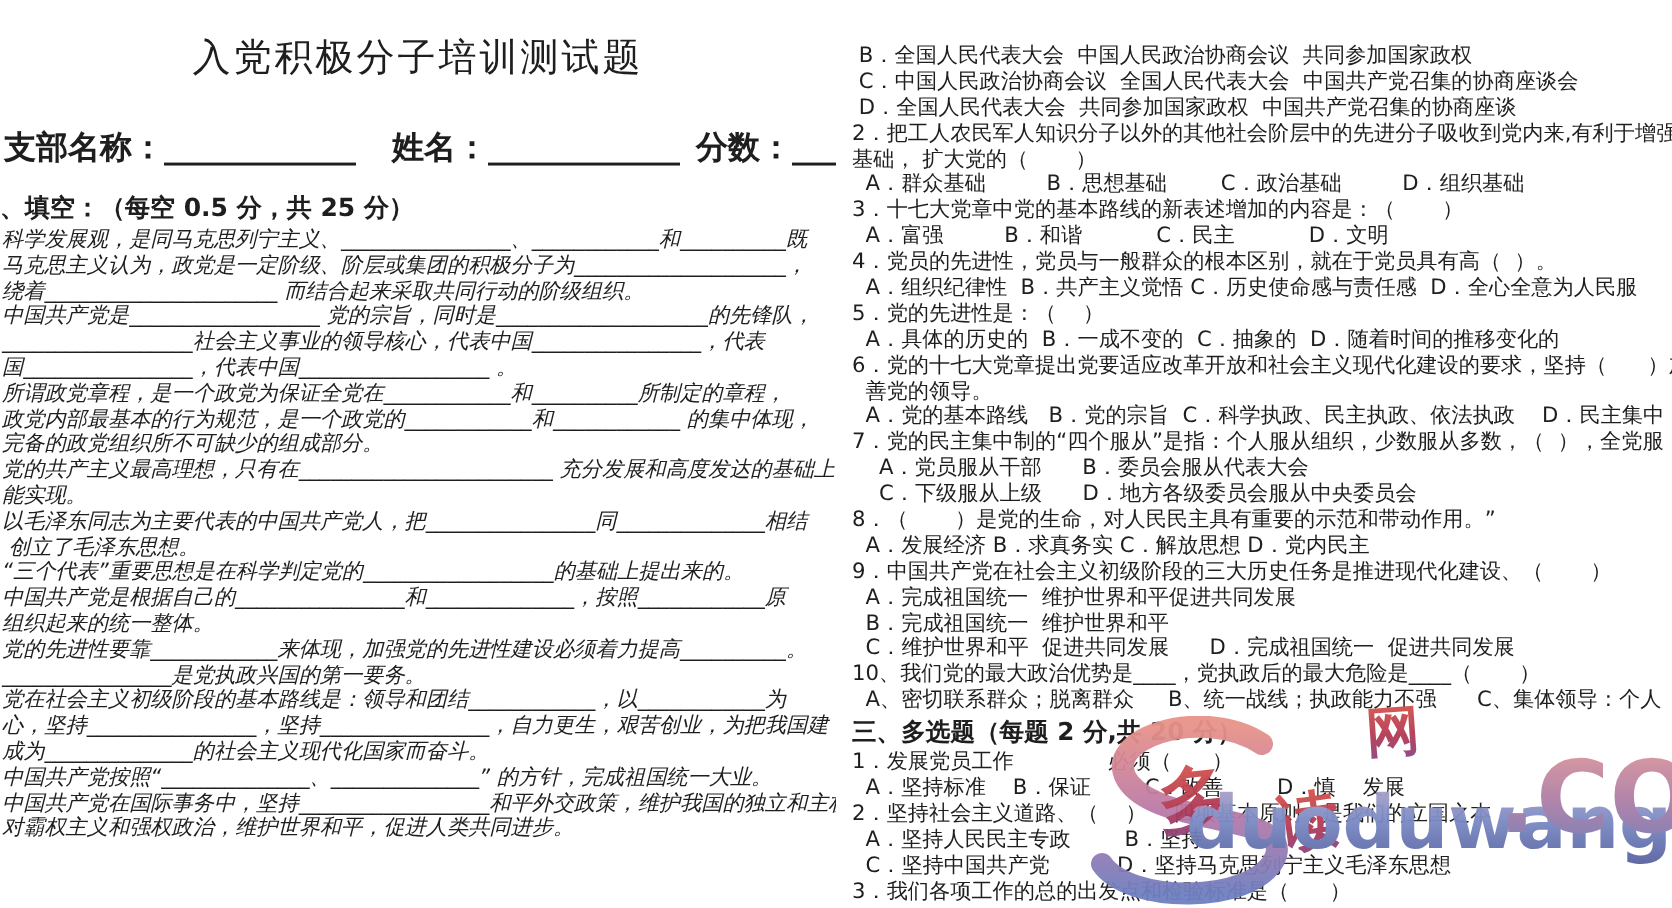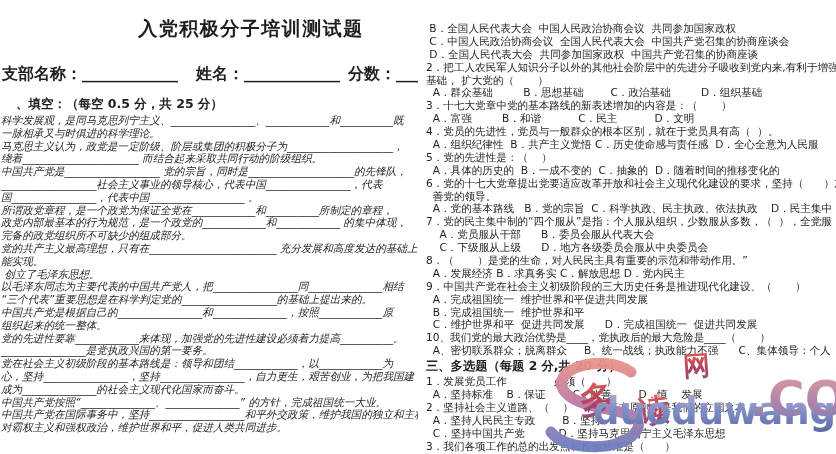--- a/index.html
+++ b/index.html
@@ -2,26 +2,26 @@
 <html><head>
 <meta charset="utf-8">
 <style>
   html,body{margin:0;padding:0;background:#e8e8e8;}
   .page{position:relative;width:836px;height:454px;background:#ffffff;overflow:hidden;
         font-family:"DejaVu Sans",sans-serif;color:#1e1e1e;}
   .col{position:absolute;top:0;height:454px;overflow:hidden;}
   .col-left{left:0;width:418px;}
   .col-right{left:424px;width:412px;}
   .title{position:absolute;top:16px;left:0;width:100%;text-align:center;
-         font-size:19px;font-weight:bold;letter-spacing:1.5px;white-space:pre;margin-left:42px;}
+         font-size:19px;font-weight:normal;letter-spacing:1.5px;white-space:pre;}
   .hdr{position:absolute;top:64px;left:2px;font-size:16px;font-weight:bold;white-space:pre;}
   .hdr .bl{font-weight:bold;letter-spacing:0;}
   .hdr .g1{margin-left:18px;}
   .hdr .g2{margin-left:8px;}
-  .sec{position:absolute;top:96px;left:0;font-size:12.5px;font-weight:bold;white-space:pre;padding-left:16px;}
+  .sec{position:absolute;top:96px;left:0;font-size:12.5px;font-weight:bold;white-space:pre;}
   .lines-left{position:absolute;top:114px;left:1px;width:500px;font-style:italic;}
   .lines-left .ln{height:12.8px;line-height:12.8px;font-size:10.6px;white-space:pre;}
   .lines-right{position:absolute;top:22px;left:2px;width:520px;}
   .lines-right .ln{height:12.9px;line-height:12.9px;font-size:10.6px;white-space:pre;}
   .sec2{font-weight:bold;font-size:12.3px;height:15px;line-height:15px;padding:2px 0 1px 0;white-space:pre;}
   
   .wm{position:absolute;left:531px;top:346px;width:305px;height:108px;opacity:.95;}
   .wm *{position:absolute;}
   .wm .zh{font-weight:bold;
       background:linear-gradient(180deg,#e05a4a 0%,#b23a55 55%,#7d4a8f 100%);
@@ -42,33 +42,32 @@
 <body>
 
 <div class="page">
 
   <div class="col col-left">
     <div class="title">入党积极分子培训测试题</div>
     <div class="hdr"><span>支部名称：</span><span class="bl">____________</span><span class="g1">姓名：</span><span class="bl">____________</span><span class="g2">分数：</span><span class="bl">____________</span></div>
     <div class="sec">、填空：（每空 0.5 分，共 25 分）</div>
     <div class="lines-left">
       <div class="ln">科学发展观，是同马克思列宁主义、________________、____________和__________既</div>
-      <div class="ln">一脉相承又与时俱进的科学理论。</div>
       <div class="ln">马克思主义认为，政党是一定阶级、阶层或集团的积极分子为____________________，</div>
       <div class="ln">绕着______________________ 而结合起来采取共同行动的阶级组织。</div>
       <div class="ln">中国共产党是__________________ 党的宗旨，同时是____________________的先锋队，</div>
       <div class="ln">__________________社会主义事业的领导核心，代表中国________________，代表</div>
       <div class="ln">国________________，代表中国__________________ 。</div>
       <div class="ln">所谓政党章程，是一个政党为保证全党在____________和__________所制定的章程，</div>
       <div class="ln">政党内部最基本的行为规范，是一个政党的____________和____________ 的集中体现，</div>
       <div class="ln">完备的政党组织所不可缺少的组成部分。</div>
       <div class="ln">党的共产主义最高理想，只有在________________________ 充分发展和高度发达的基础上</div>
       <div class="ln">能实现。</div>
+      <div class="ln">以毛泽东同志为主要代表的中国共产党人，把________________同______________相结</div>
       <div class="ln"> 创立了毛泽东思想。</div>
-      <div class="ln">以毛泽东同志为主要代表的中国共产党人，把________________同______________相结</div>
       <div class="ln">“三个代表”重要思想是在科学判定党的__________________的基础上提出来的。</div>
       <div class="ln">中国共产党是根据自己的________________和______________，按照____________原</div>
       <div class="ln">组织起来的统一整体。</div>
       <div class="ln">党的先进性要靠____________来体现，加强党的先进性建设必须着力提高__________。</div>
       <div class="ln">________________是党执政兴国的第一要务。</div>
       <div class="ln">党在社会主义初级阶段的基本路线是：领导和团结____________，以____________为</div>
       <div class="ln">心，坚持________________，坚持________________，自力更生，艰苦创业，为把我国建</div>
       <div class="ln">成为______________的社会主义现代化国家而奋斗。</div>
       <div class="ln">中国共产党按照“______________、______________” 的方针，完成祖国统一大业。</div>
       <div class="ln">中国共产党在国际事务中，坚持__________________和平外交政策，维护我国的独立和主权</div>

